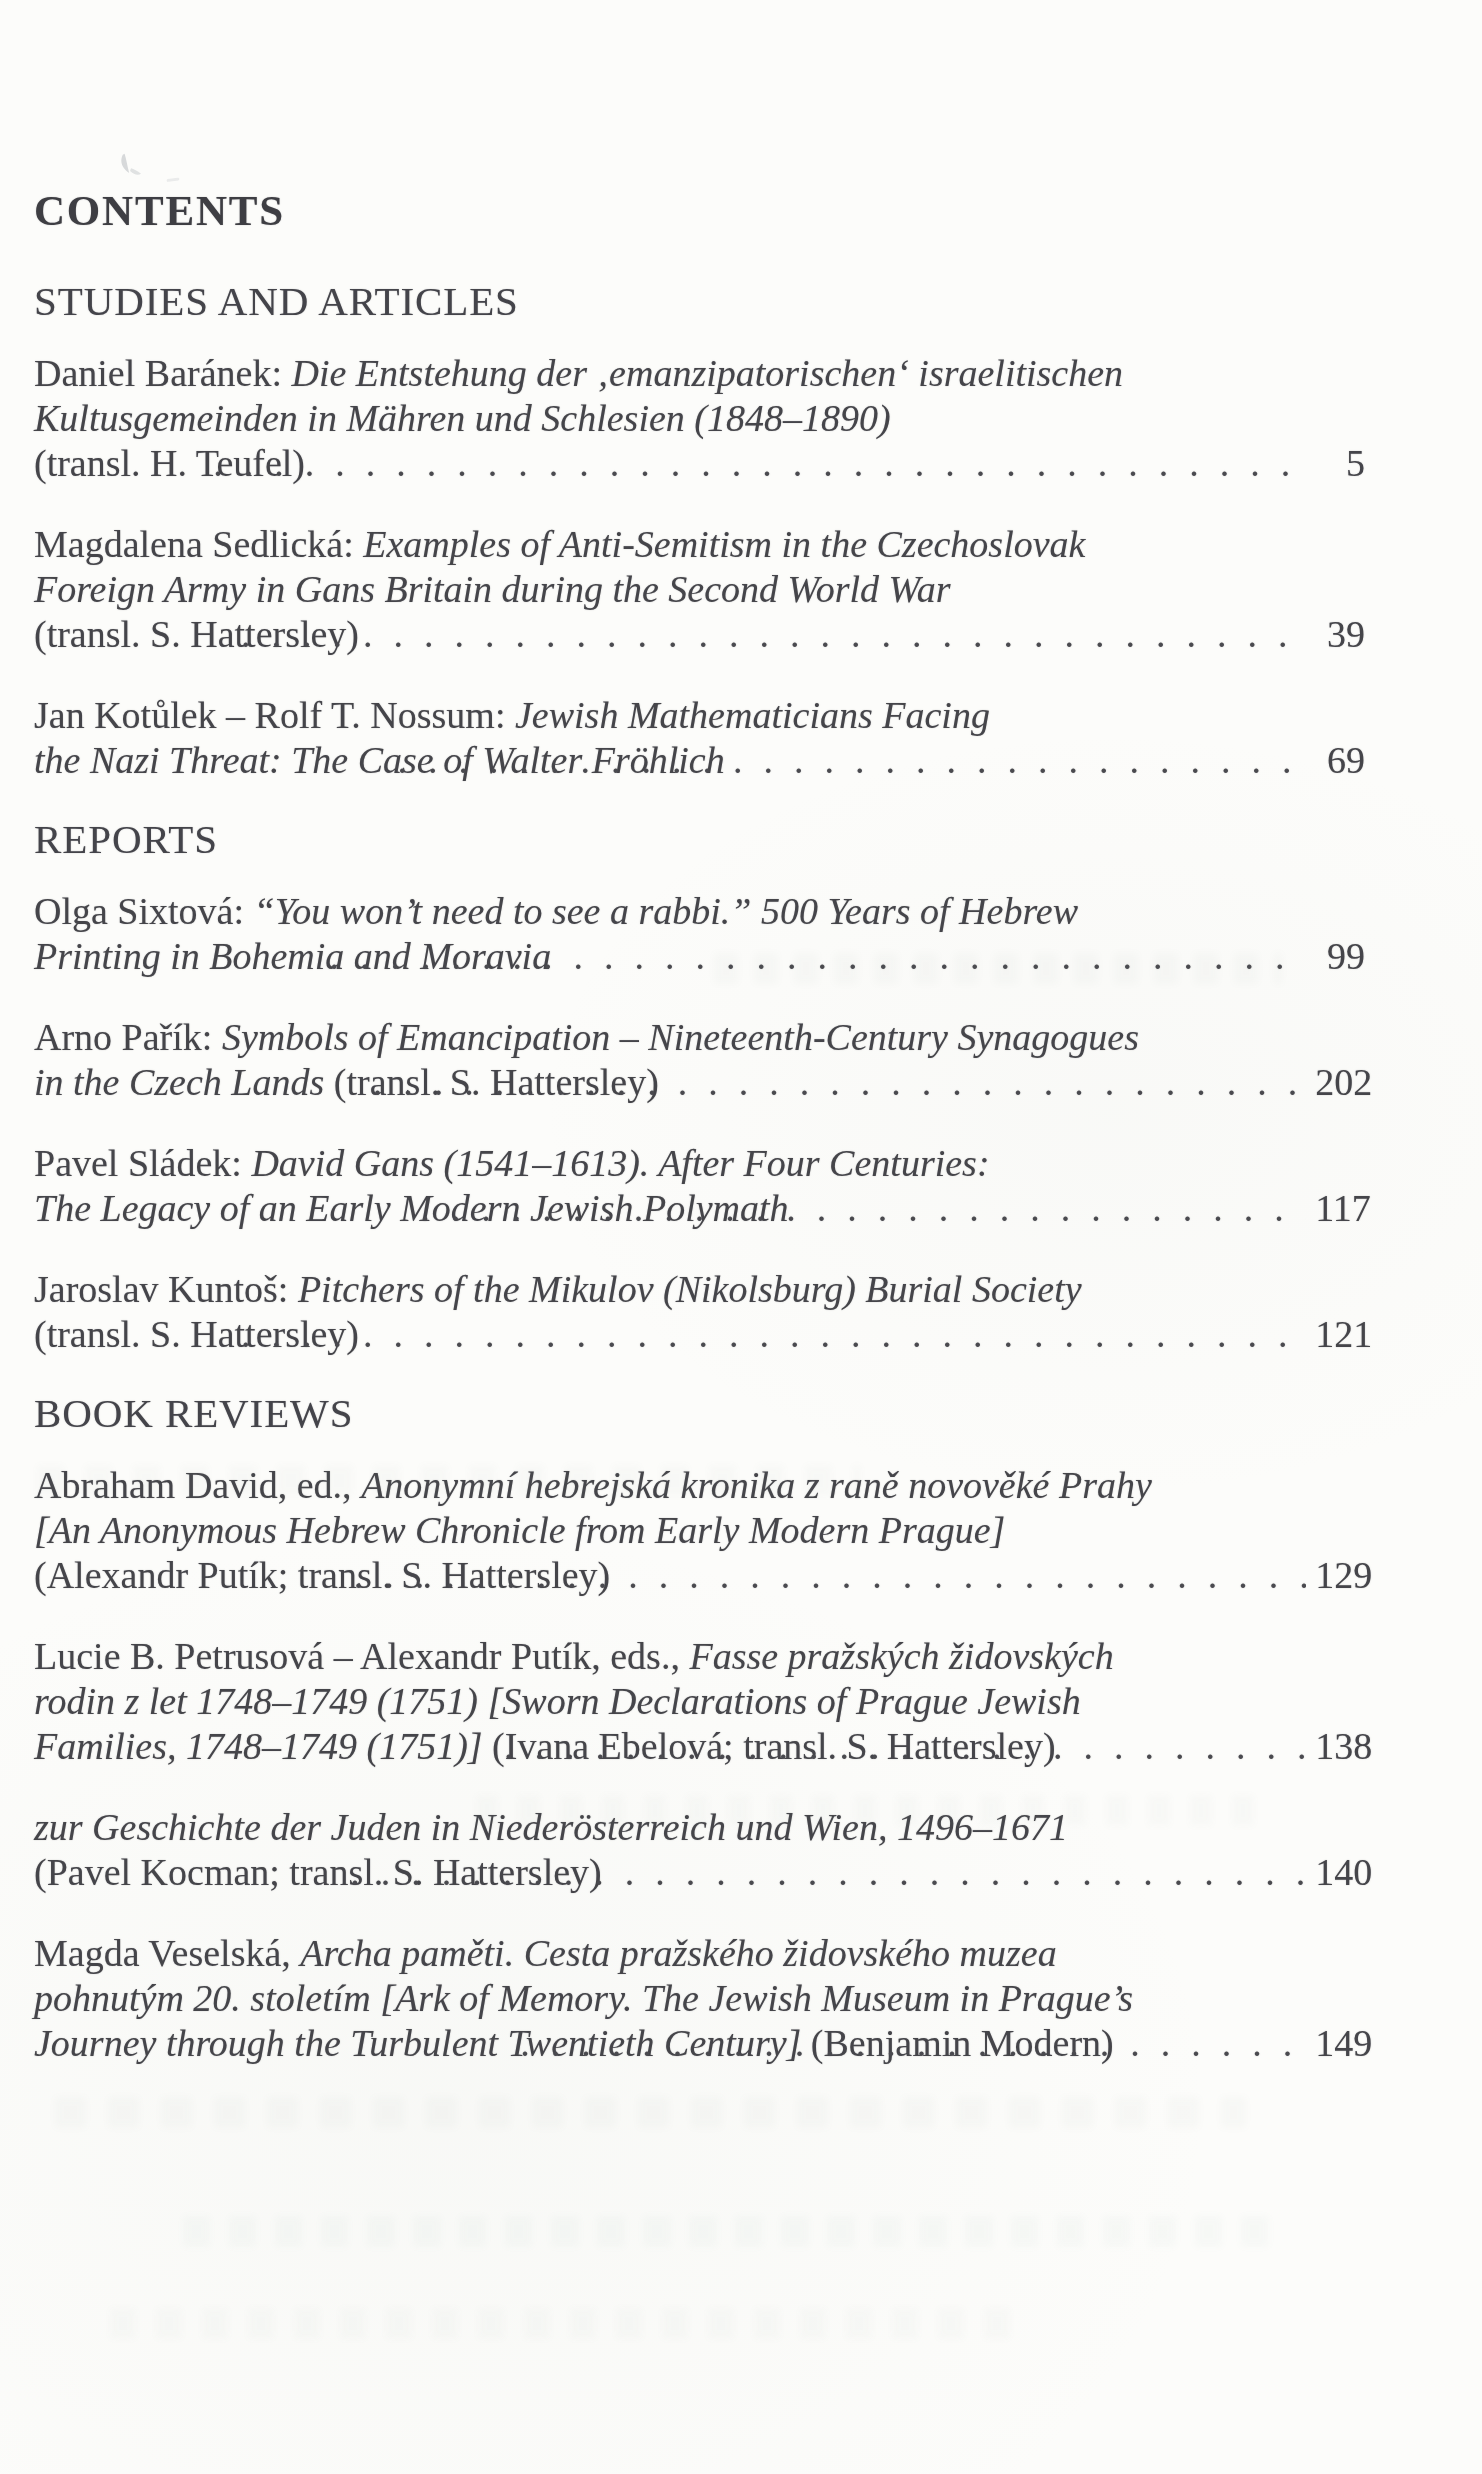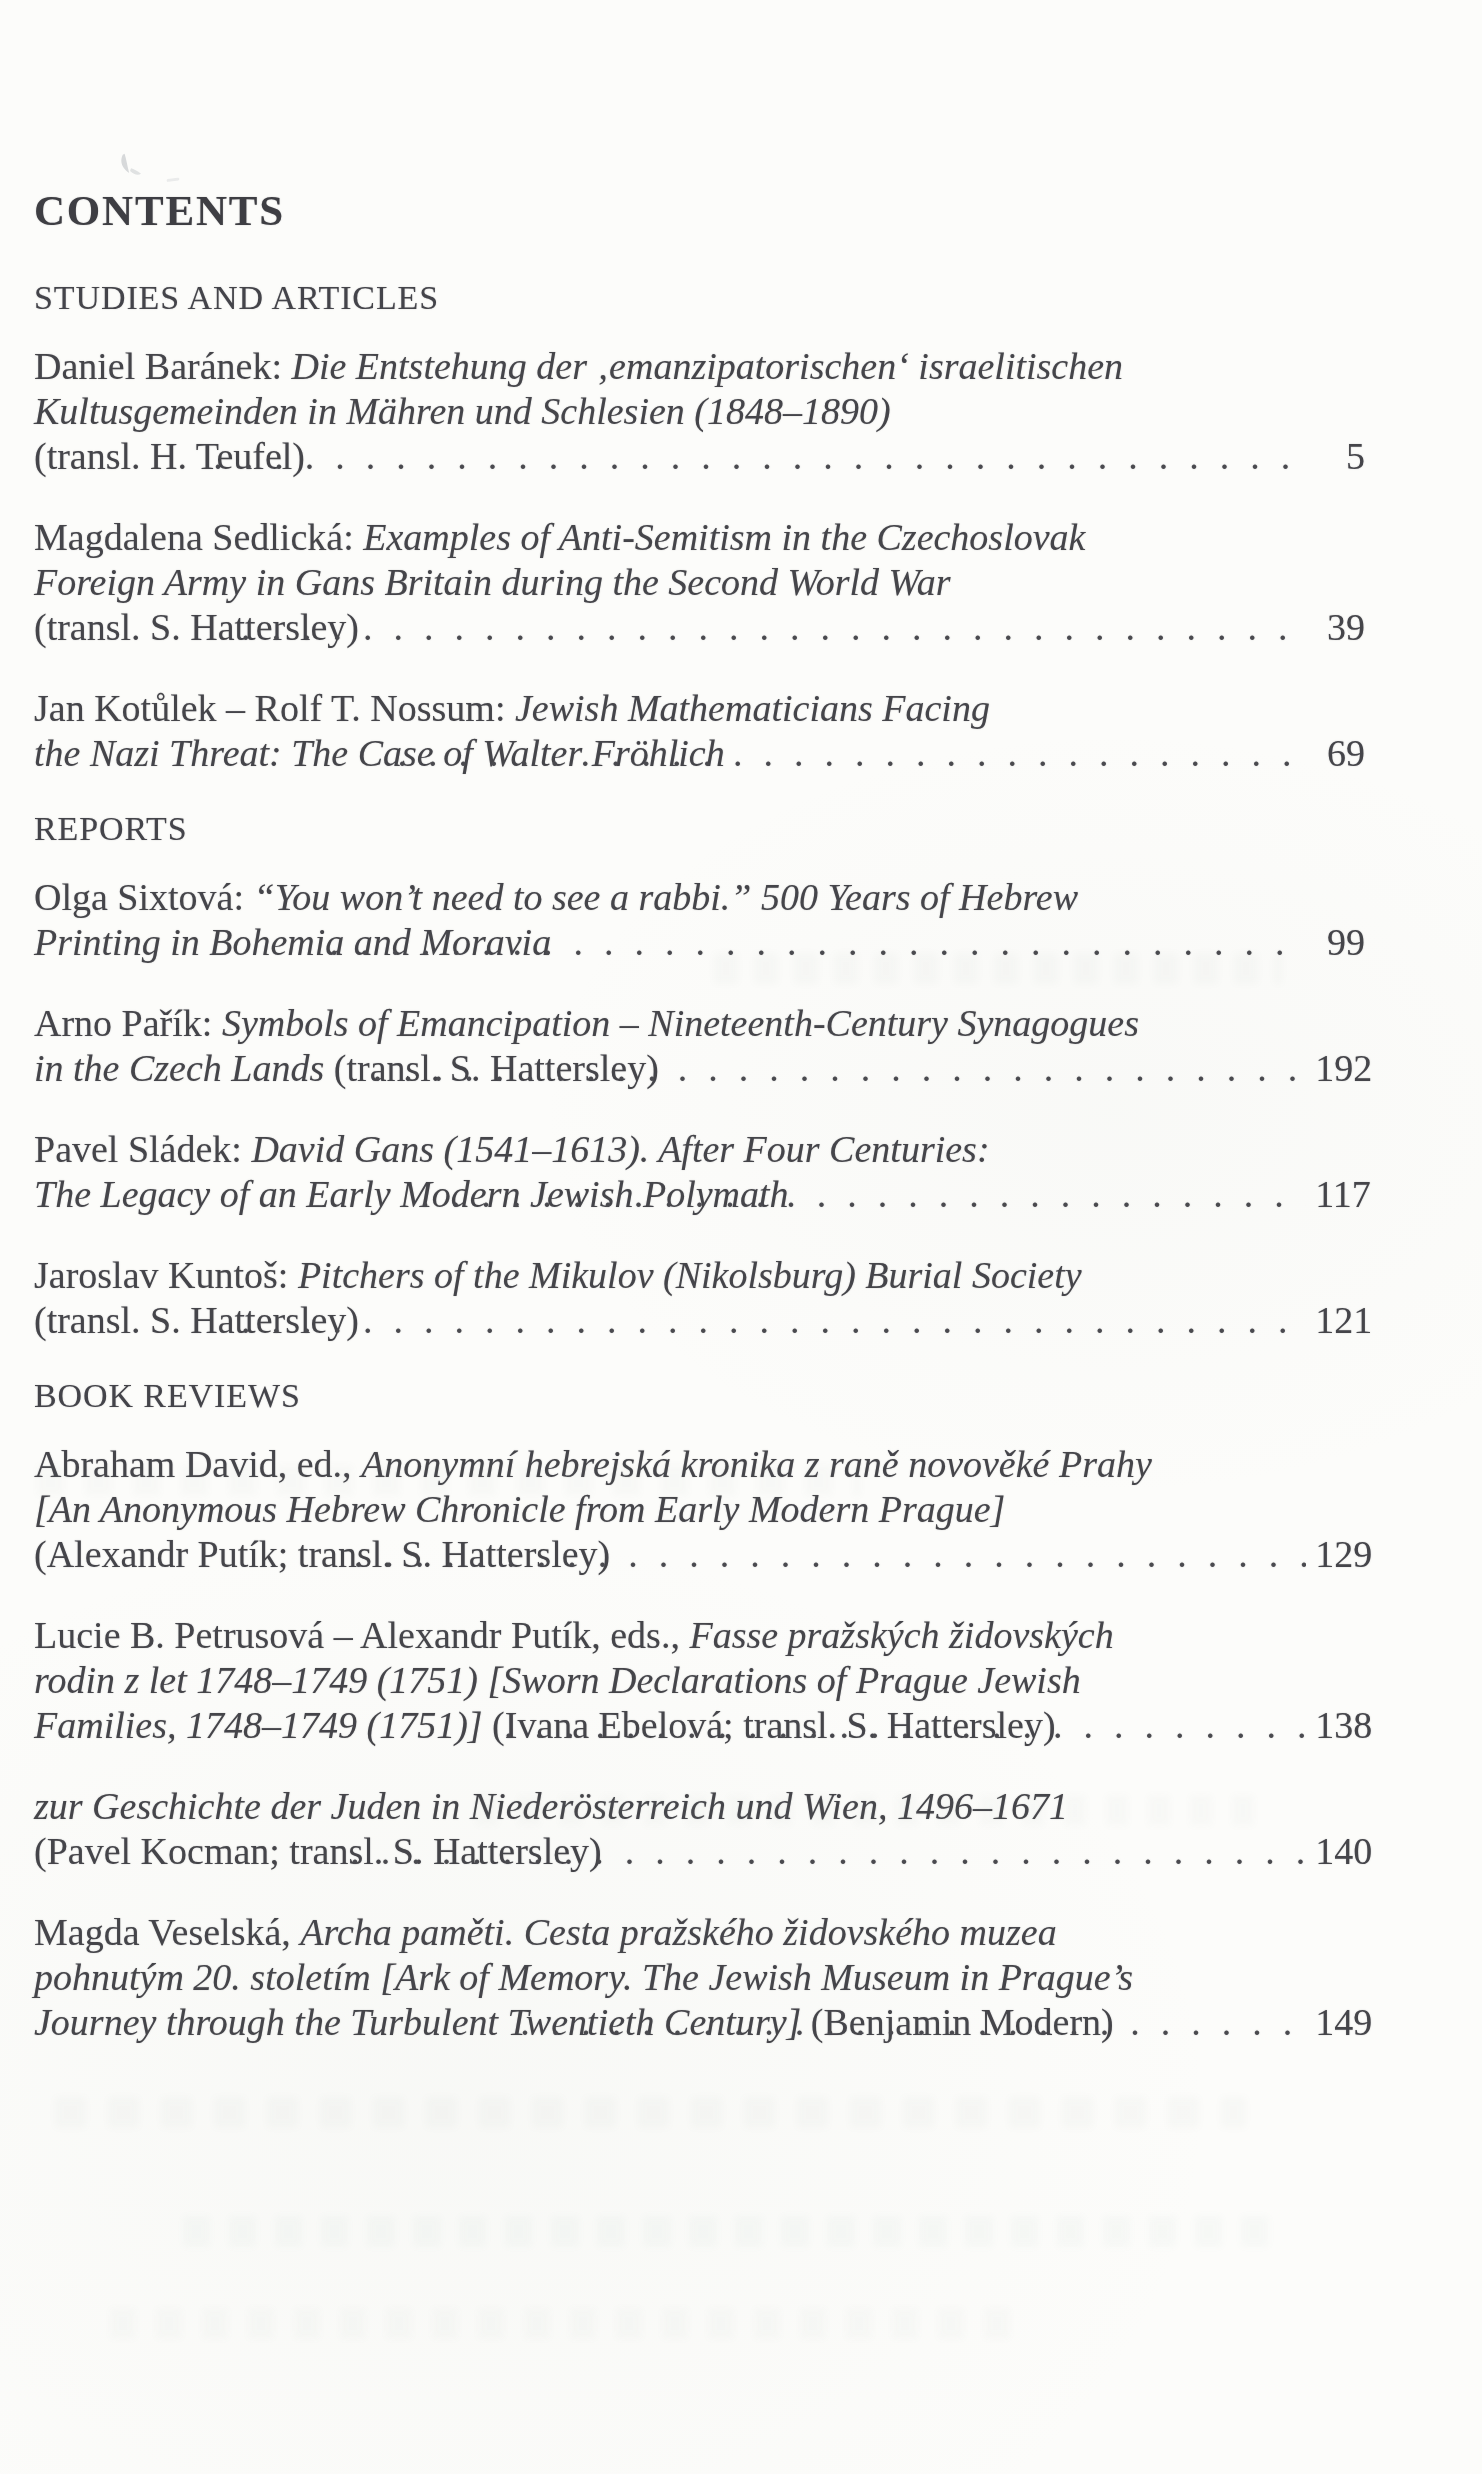--- a/index.html
+++ b/index.html
@@ -26,21 +26,21 @@
   }
   .page-title {
     font-size: 43px;
     font-weight: 700;
     letter-spacing: 1.8px;
     line-height: 1;
     color: #3e3e43;
     margin-bottom: 49px;
   }
   .toc-heading {
-    font-size: 34px;
+    font-size: 41px;
     font-weight: 400;
     letter-spacing: 0.9px;
     line-height: 1;
     margin: 7.3px 0 29px 0;
     color: #44444a;
   }
   .toc-entry { margin-bottom: 36px; }
   .toc-line {
     line-height: 45px;
     white-space: nowrap;
@@ -141,21 +141,21 @@
           <span class="line-text"><span class="seg it">Printing in Bohemia and Moravia</span></span>
           <span class="leader"></span>
           <span class="pagenum">99</span>
         </div>
       </div>
       <div class="toc-entry">
         <div class="toc-line"><span class="line-text"><span class="seg rm">Arno Pařík: </span><span class="seg it">Symbols of Emancipation – Nineteenth-Century Synagogues</span></span></div>
         <div class="toc-line has-leader">
           <span class="line-text"><span class="seg it">in the Czech Lands </span><span class="seg rm">(transl. S. Hattersley)</span></span>
           <span class="leader"></span>
-          <span class="pagenum">192</span>
+          <span class="pagenum">202</span>
         </div>
       </div>
       <div class="toc-entry">
         <div class="toc-line"><span class="line-text"><span class="seg rm">Pavel Sládek: </span><span class="seg it">David Gans (1541–1613). After Four Centuries:</span></span></div>
         <div class="toc-line has-leader">
           <span class="line-text"><span class="seg it">The Legacy of an Early Modern Jewish Polymath</span></span>
           <span class="leader"></span>
           <span class="pagenum">117</span>
         </div>
       </div>

